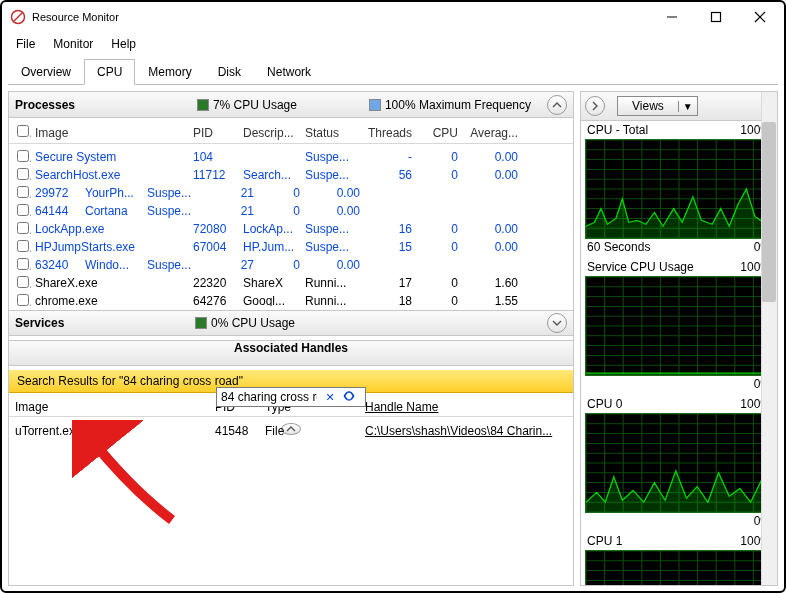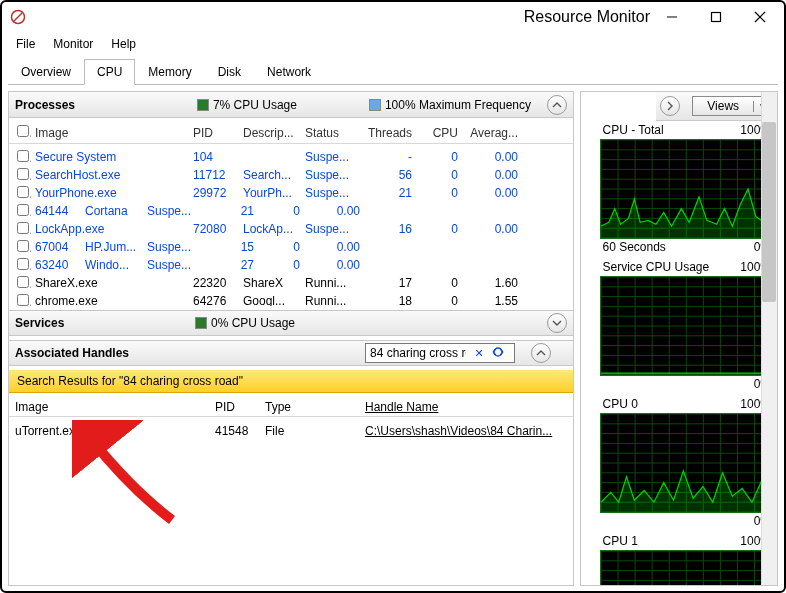--- a/index.html
+++ b/index.html
@@ -1,19 +1,19 @@
 <!DOCTYPE html>
 <html><head>
 <meta charset="utf-8">
 <style>
 * { box-sizing: border-box; margin: 0; padding: 0; font-family: "Segoe UI", Tahoma, sans-serif; font-size: 12px; }
 body { background: #fff; width: 786px; height: 593px; overflow: hidden; position: relative; border: 2px solid #000; border-radius: 6px; }
 .titlebar { display: flex; align-items: center; height: 30px; padding: 0 2px 0 8px; }
 .titlebar .icon { width: 16px; height: 16px; margin-right: 6px; display: inline-flex; align-items: center; justify-content: center; }
-.titlebar .title { flex: 1; font-size: 16px; text-align: right; }
+.titlebar .title { flex: 1; font-size: 11px; }
 .titlebar .wbtn { width: 44px; height: 28px; display: flex; align-items: center; justify-content: center; }
 .menubar { display: flex; gap: 2px; padding: 2px 6px; }
 .menubar .mitem { padding: 3px 8px; }
 .tabs { display: flex; border-bottom: 1px solid #bcbcbc; margin: 2px 6px 0 6px; }
 .tabs .tab { padding: 5px 12px; border: 1px solid transparent; position: relative; top: 1px; }
 .tabs .tab.active { background: #fff; border: 1px solid #bcbcbc; border-bottom: 1px solid #fff; }
 .content { display: flex; gap: 6px; padding: 6px; height: calc(593px - 30px - 24px - 28px - 4px); }
 .left { flex: 1; display: flex; flex-direction: column; gap: 4px; border: 1px solid #c7c7c7; overflow: hidden; }
 .right { width: 198px; border: 1px solid #c7c7c7; display: flex; flex-direction: column; }
 .panel-h { background: linear-gradient(#fafafa,#e6e6e6); border-bottom: 1px solid #c7c7c7; display: flex; align-items: center; height: 26px; padding: 0 6px; gap: 16px; }
@@ -158,21 +158,20 @@
   <div class="c-img">SearchHost.exe</div>
   <div class="c-pid">11712</div>
   <div class="c-desc">Search...</div>
   <div class="c-stat">Suspe...</div>
   <div class="c-thr">56</div>
   <div class="c-cpu">0</div>
   <div class="c-avg">0.00</div>
         </div>
         <div class="grid-row link">
           <div class="cb"><input type="checkbox" style=""></div>
-  <div class="c-img">YourPhone.exe</div>
   <div class="c-pid">29972</div>
   <div class="c-desc">YourPh...</div>
   <div class="c-stat">Suspe...</div>
   <div class="c-thr">21</div>
   <div class="c-cpu">0</div>
   <div class="c-avg">0.00</div>
         </div>
         <div class="grid-row link">
           <div class="cb"><input type="checkbox" style=""></div>
   <div class="c-pid">64144</div>
@@ -187,20 +186,21 @@
   <div class="c-img">LockApp.exe</div>
   <div class="c-pid">72080</div>
   <div class="c-desc">LockAp...</div>
   <div class="c-stat">Suspe...</div>
   <div class="c-thr">16</div>
   <div class="c-cpu">0</div>
   <div class="c-avg">0.00</div>
         </div>
         <div class="grid-row link">
           <div class="cb"><input type="checkbox" style=""></div>
+  <div class="c-img">HPJumpStarts.exe</div>
   <div class="c-pid">67004</div>
   <div class="c-desc">HP.Jum...</div>
   <div class="c-stat">Suspe...</div>
   <div class="c-thr">15</div>
   <div class="c-cpu">0</div>
   <div class="c-avg">0.00</div>
         </div>
         <div class="grid-row link">
           <div class="cb"><input type="checkbox" style=""></div>
   <div class="c-pid">63240</div>
@@ -240,21 +240,21 @@
           <span>0% CPU Usage</span>
         </div>
       <div style="width:220px"></div>
       <div class="togg">
         <svg width="10" height="10">
             <path d="M1 3 L5 7 L9 3" fill="none" stroke="#555" stroke-width="1.4"></path>
           </svg>
       </div>
     </div>
 
-    <div class="panel-h assoc-h" style="position:relative;">
+    <div class="panel-h assoc-h" style="position:relative;flex-direction:column;">
       <span class="phlabel">Associated Handles</span>
       <div class="spacer"></div>
       <div class="searchbox">
         <input type="text" value="84 charing cross road" style="">
         <span class="sx">✕</span>
         <span class="sg">
           <svg width="14" height="14" viewBox="0 0 14 14">
               <path d="M3 7 A4 4 0 1 1 11 7 A4 4 0 1 1 3 7" fill="none" stroke="#0a49d6" stroke-width="1.3"></path>
               <path d="M2 7 L5 4 M2 7 L5 10" fill="none" stroke="#0a49d6" stroke-width="1.3"></path>
               <path d="M12 7 L9 4 M12 7 L9 10" fill="none" stroke="#0a49d6" stroke-width="1.3"></path>
@@ -281,21 +281,21 @@
         <div class="h-grid-row">
           <div class="h-img">uTorrent.exe</div>
   <div class="h-pid">41548</div>
   <div class="h-type">File</div>
   <div class="h-name">C:\Users\shash\Videos\84 Charin...</div>
         </div>
       </div>
 
   </div>
 
-  <div class="right" style="position:relative;align-items:flex-end;">
+  <div class="right" style="position:relative;">
     <div class="right-top">
       <div class="togg">
         <svg width="10" height="10">
             <path d="M3 1 L7 5 L3 9" fill="none" stroke="#555" stroke-width="1.4"></path>
           </svg>
       </div>
       <div class="spacer"></div>
       <div class="views-btn">
         <span class="vlabel">Views</span>
         <span class="vdd">▼</span>

